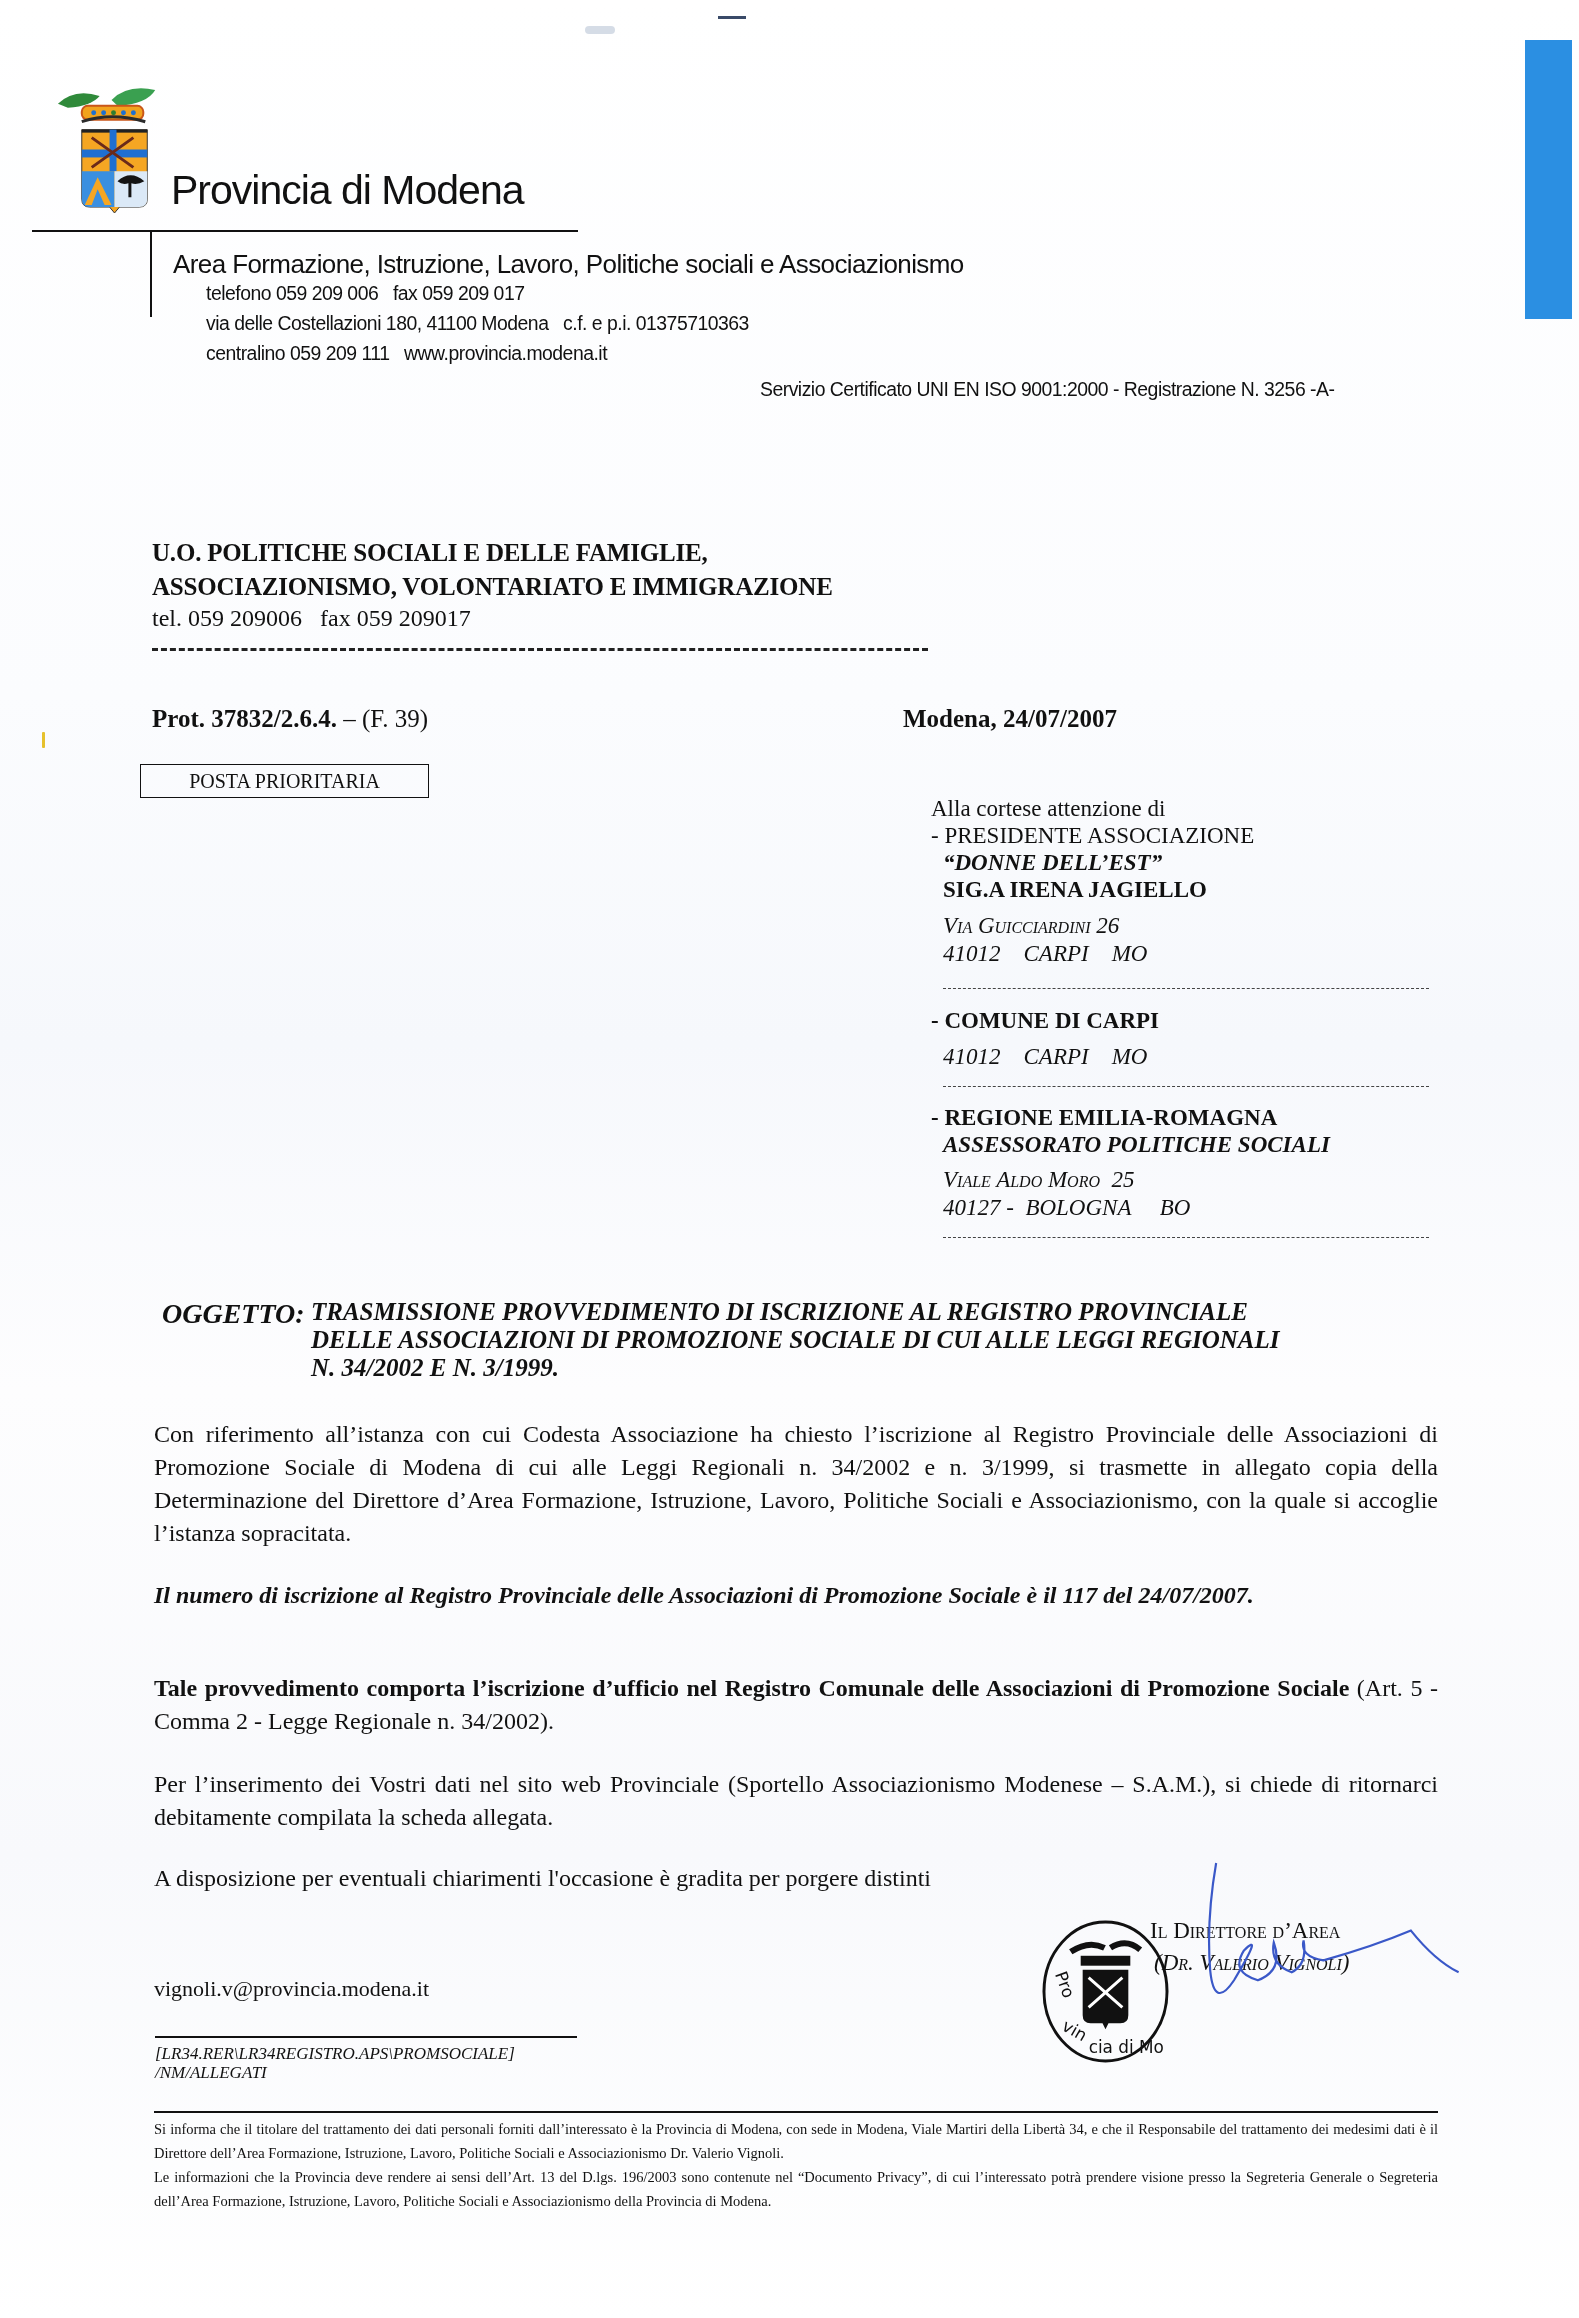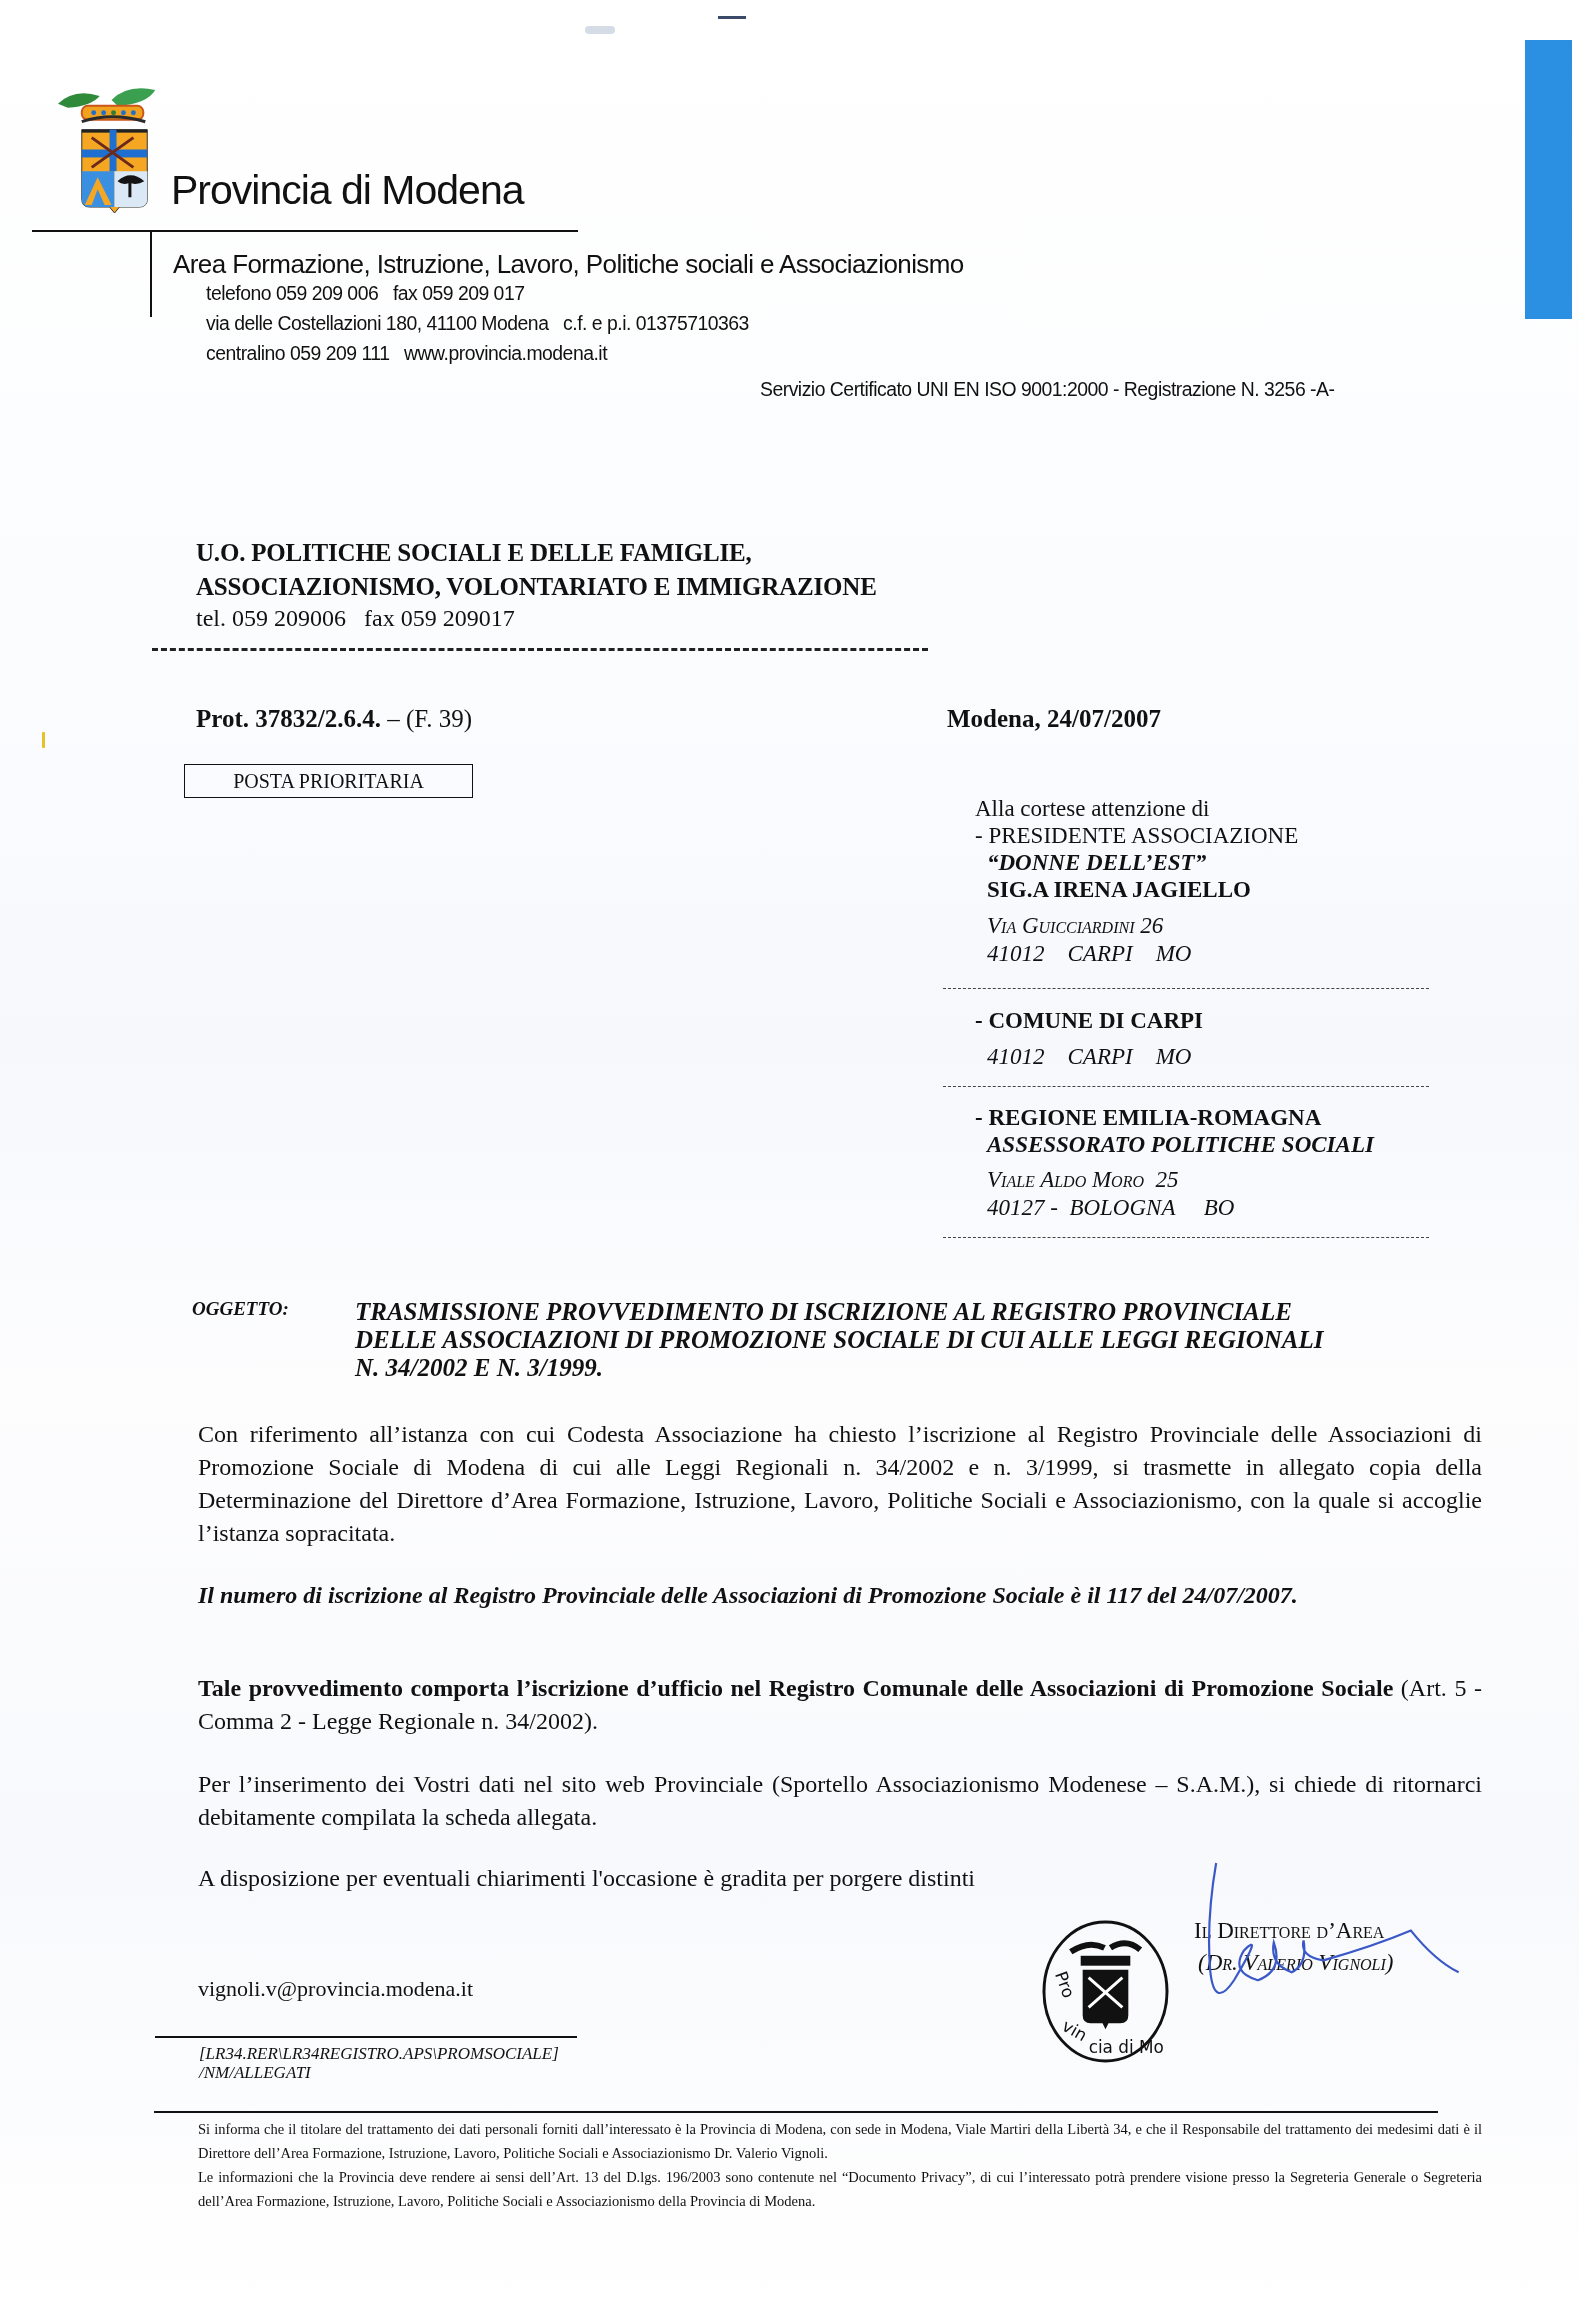--- a/index.html
+++ b/index.html
@@ -1,21 +1,21 @@
 <!DOCTYPE html>
 <html><head>
 <meta charset="utf-8">
 <style>
   html, body { margin:0; padding:0; }
   body { width:1579px; height:2318px; position:relative; overflow:hidden;
          background: linear-gradient(180deg,#ffffff 0%, #fbfcfe 30%, #f6f8fc 45%, #fdfdfe 60%, #f8f9fc 80%, #ffffff 100%);
          font-family:"Liberation Serif", serif; color:#111; }
   .abs { position:absolute; white-space:nowrap; }
   .sans { font-family:"Liberation Sans", sans-serif; }
-  .serif { font-family:"Liberation Serif", serif;margin-left:44px; }
+  .serif { font-family:"Liberation Serif", serif; }
 
   
   #scan-mark-1 { left:585px; top:26px; width:30px; height:8px; background:#b9c4d6; border-radius:4px; opacity:.6; }
   #scan-mark-2 { left:718px; top:16px; width:28px; height:3px; background:#3a4a68; }
   #yellow-mark { left:42px; top:732px; width:3px; height:16px; background:#e6c12d; border-radius:1px; }
   #blue-bar { left:1525px; top:40px; width:47px; height:279px; background:#2b8fe2; }
 
   
   #logo { left:52px; top:82px; width:131px; height:135px; }
   #org-title { left:171px; top:167px; font-size:41px; letter-spacing:-1px; color:#111; }
@@ -42,21 +42,21 @@
 
   
   .addr { left:931px; font-size:23px; }
   .addr-ind { left:943px; }
   .b { font-weight:bold; }
   .i { font-style:italic; }
   .sc { font-variant:small-caps; font-style:italic; }
   .dash { left:943px; width:486px; border-top:1.5px dashed #444; }
 
   
-  #subject-label { left:148px; top:1298px; font-size:19px; font-weight:bold; font-style:italic; }
+  #subject-label { left:162px; top:1298px; font-size:28px; font-weight:bold; font-style:italic; }
   .subj { left:311px; font-size:25px; font-weight:bold; font-style:italic; }
 
   .body-p { left:154px; width:1284px; font-size:24px; line-height:33px; text-align:justify; white-space:normal; }
   #para1 { top:1418px; }
   #para2 { top:1579px; font-style:italic; font-weight:bold; }
   #para3 { top:1672px; }
   #para4 { top:1768px; }
   #para5 { top:1862px; }
 
   #seal { left:1041px; top:1918px; width:129px; height:147px; }

